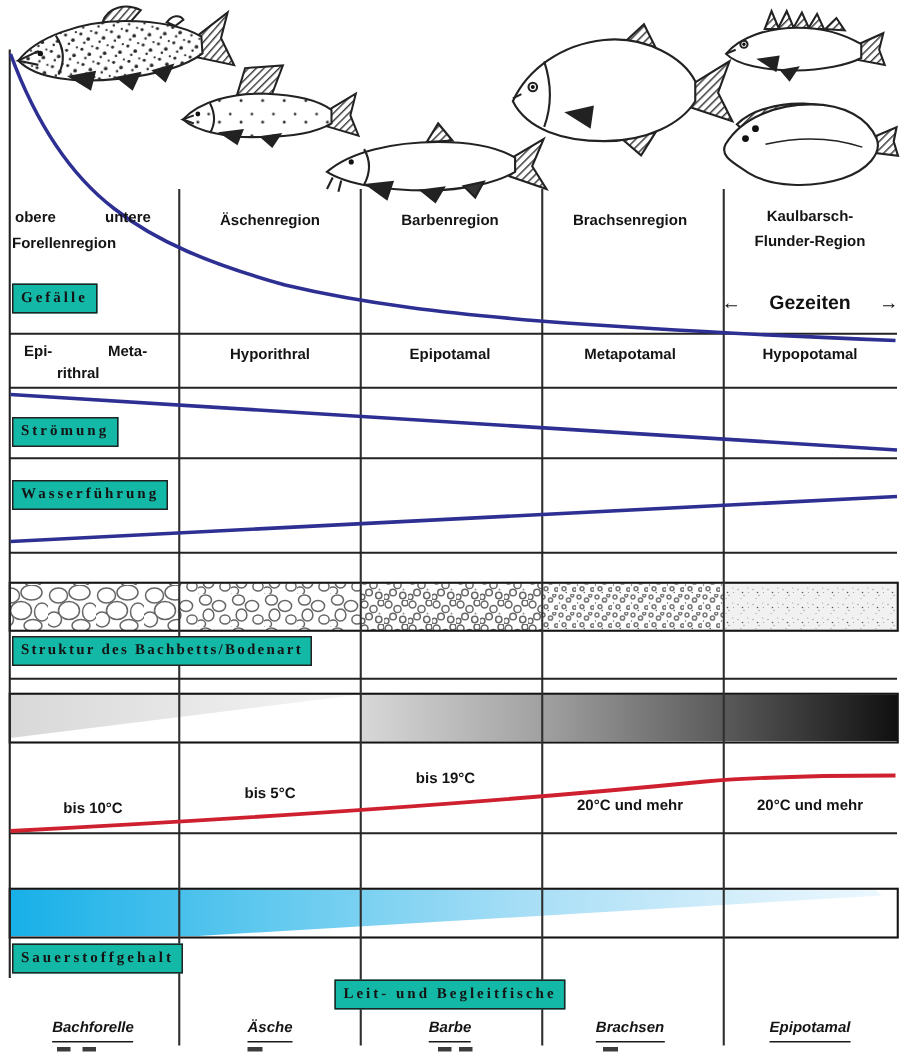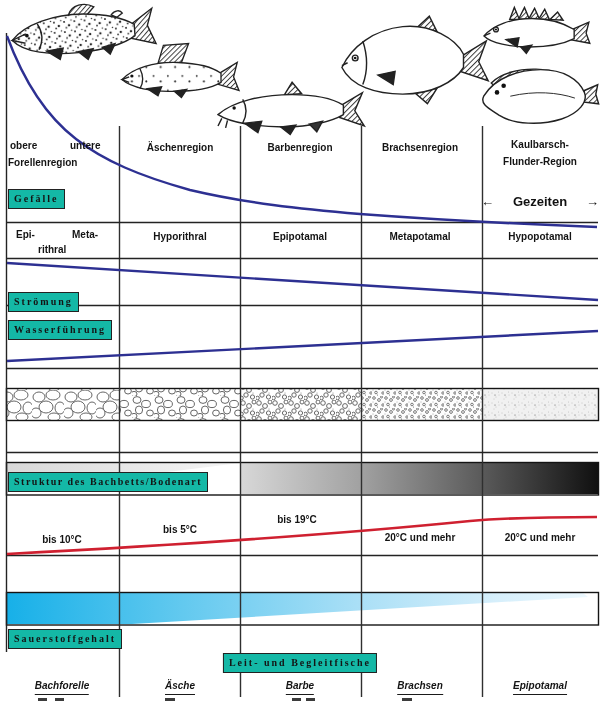--- a/index.html
+++ b/index.html
@@ -2,21 +2,21 @@
 <html><head>
 <meta charset="utf-8">
 <style>
   html,body{margin:0;padding:0;background:#fff;}
   .stage{position:relative;width:600px;height:702px;background:#fff;overflow:hidden;
          font-family:"Liberation Sans", sans-serif;color:#111;}
   .stage svg.overlay{position:absolute;left:0;top:0;}
   .lbl{position:absolute;font-size:10px;font-weight:bold;white-space:nowrap;line-height:15px;color:#141414;}
   .ctr{transform:translateX(-50%);text-align:right;}
   .boxed{border:1.5px solid #222;background:#14b8a6;padding:1px 5px 2px 5px;letter-spacing:2px;font-family:Liberation Serif, serif;}
-  .boxed.tight{letter-spacing:1.5px;margin-top:48px;}
+  .boxed.tight{letter-spacing:1.5px;}
   .fish-name{border-bottom:1.6px solid #1a1a1a;padding-bottom:1px;font-style:italic;}
   .gez{position:absolute;left:481px;top:194px;width:118px;display:flex;justify-content:space-between;
        align-items:center;font-size:13px;font-weight:bold;}
   .frag{position:absolute;height:2.6px;background:#3c3c3c;}
 </style>
 </head>
 <body>
 
 <div class="stage">
 
@@ -234,21 +234,21 @@
 </div>
 
 <div class="lbl" style="left:16px;top:227px">Epi-</div>
 <div class="lbl" style="left:72px;top:227px">Meta-</div>
 <div class="lbl" style="left:38px;top:242px">rithral</div>
 <div class="lbl ctr" style="left:180px;top:229px">Hyporithral</div>
 <div class="lbl ctr" style="left:300px;top:229px">Epipotamal</div>
 <div class="lbl ctr" style="left:420px;top:229px">Metapotamal</div>
 <div class="lbl ctr" style="left:540px;top:229px">Hypopotamal</div>
 
-<div class="lbl boxed" style="left:8px;top:292px">Strömung</div>
+<div class="lbl boxed" style="left:8px;top:278px">Strömung</div>
 <div class="lbl boxed" style="left:8px;top:320px">Wasserführung</div>
 <div class="lbl boxed tight" style="left:8px;top:424px">Struktur des Bachbetts/Bodenart</div>
 <div class="lbl boxed ctr" style="left:300px;top:653px">Leit- und Begleitfische</div>
 <div class="lbl boxed" style="left:8px;top:629px">Sauerstoffgehalt</div>
 
 <div class="lbl ctr" style="left:62px;top:532px">bis 10°C</div>
 <div class="lbl ctr" style="left:180px;top:522px">bis 5°C</div>
 <div class="lbl ctr" style="left:297px;top:512px">bis 19°C</div>
 <div class="lbl ctr" style="left:420px;top:530px">20°C und mehr</div>
 <div class="lbl ctr" style="left:540px;top:530px">20°C und mehr</div>

